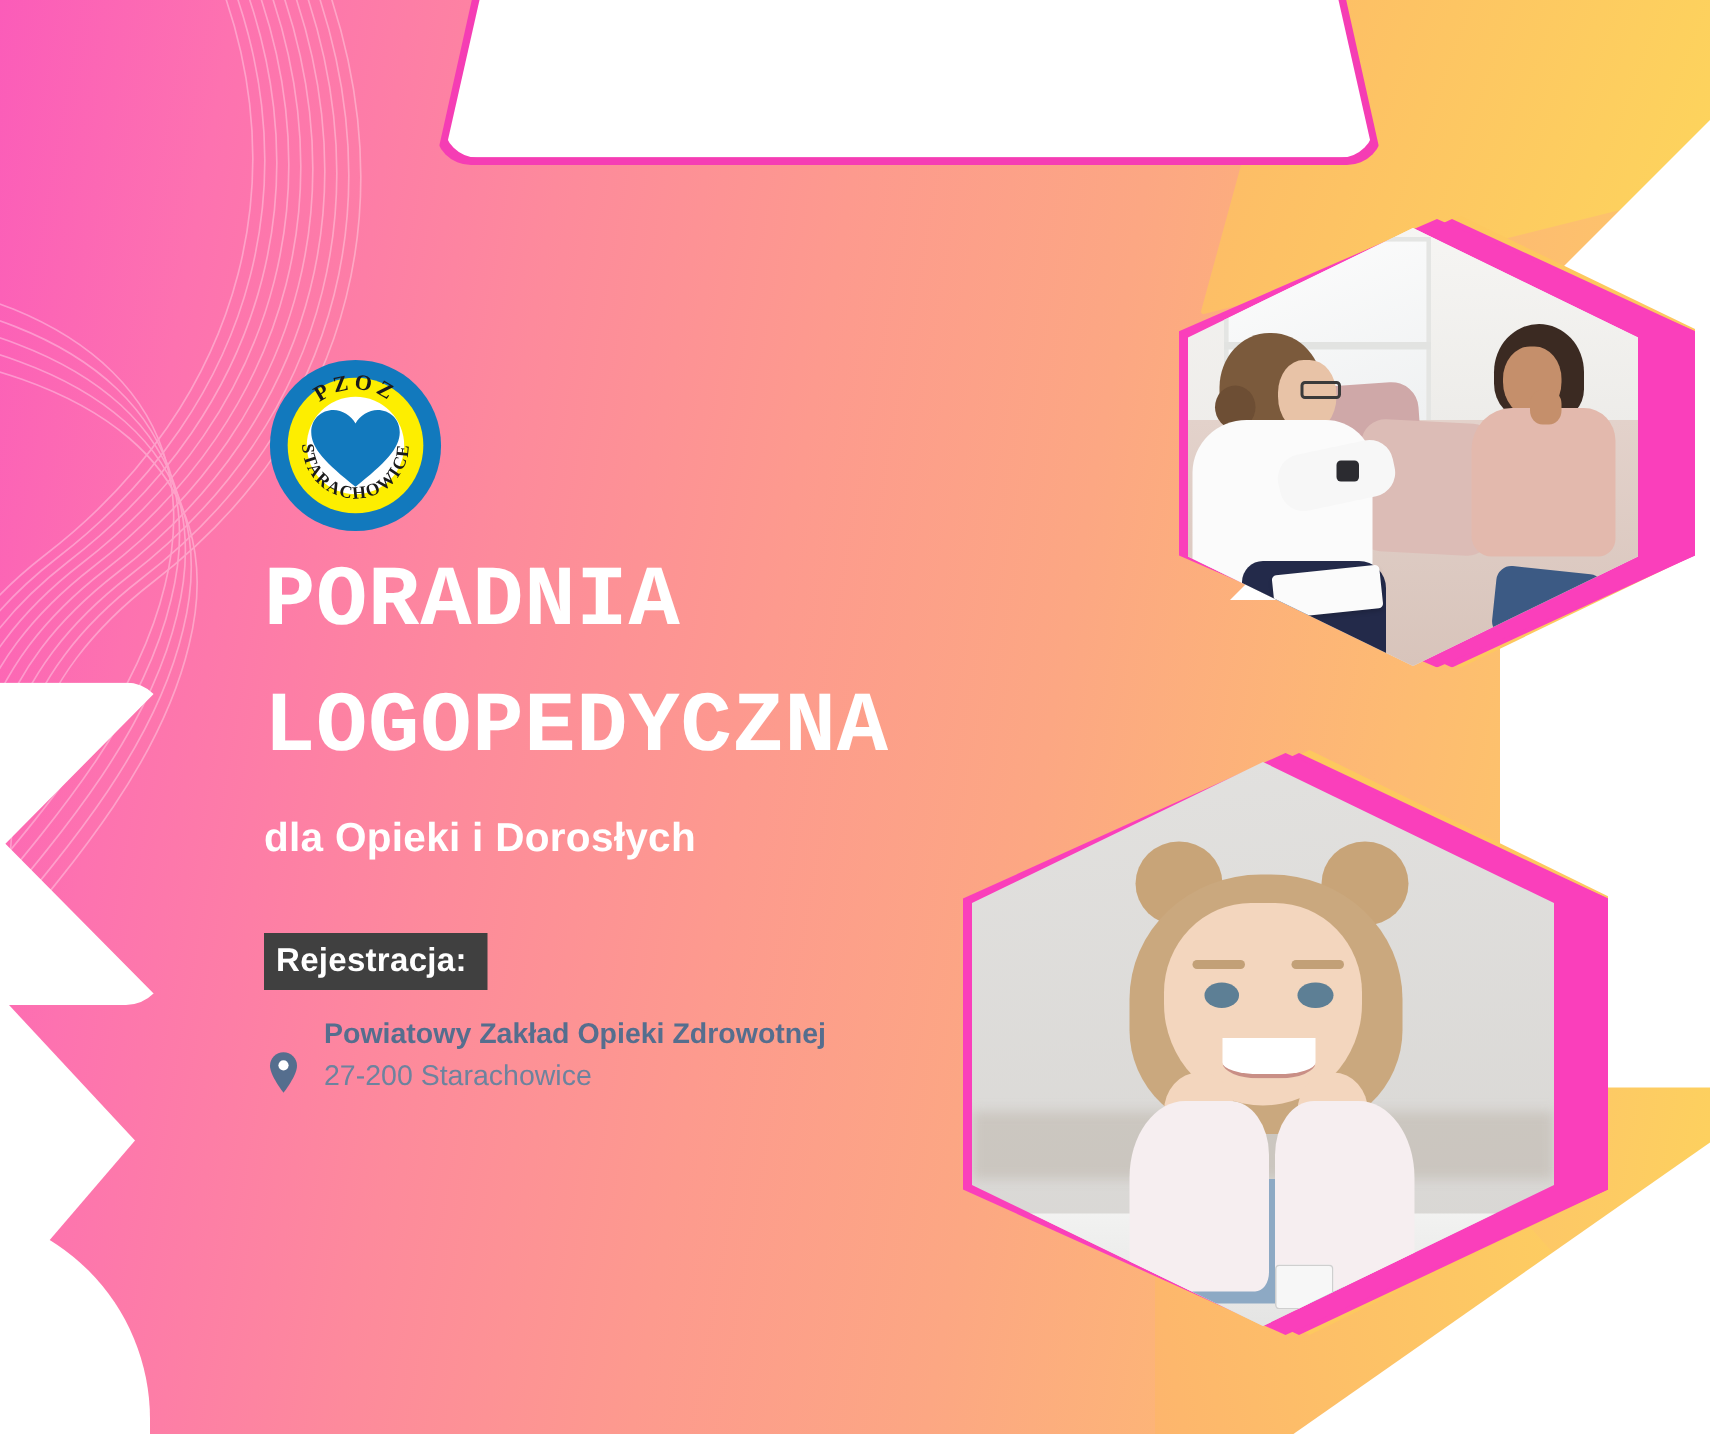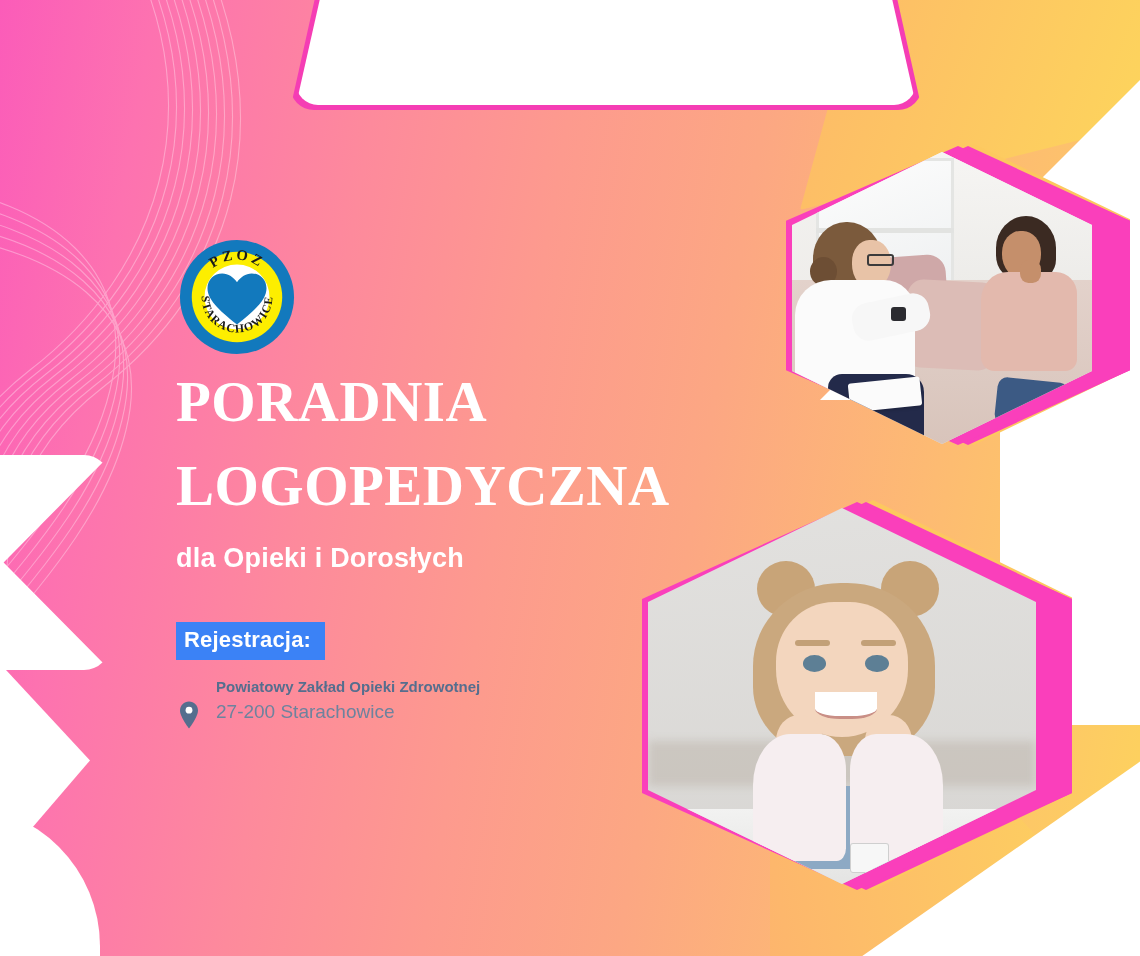--- a/index.html
+++ b/index.html
@@ -198,42 +198,42 @@
 
   
   .logo { position:absolute; left:178px; top:238px; width:118px; height:118px; }
 
   
   .content { position:absolute; left:176px; top:360px; width:620px; }
 
   .title {
     font-size:57px; font-weight:800; color:#ffffff;
     letter-spacing:.5px; line-height:1.48;
-    font-family:Liberation Serif, serif;
+    font-family:Liberation Mono, monospace;
   }
   .subtitle {
     margin-top:14px;
     font-size:27px; font-weight:700; color:#ffffff;
     letter-spacing:.2px;
   }
 
   .reg-badge {
     display:inline-block; margin-top:48px;
-    background:#3b82f6; color:#ffffff;
+    background:#404040; color:#ffffff;
     font-size:22px; font-weight:700;
     padding:5px 14px 7px 8px;
     letter-spacing:.2px;
   }
 
   .contact { margin-top:16px; }
   .crow { display:flex; align-items:flex-start; gap:14px; margin-bottom:16px; }
   .cicon { width:26px; min-width:26px; display:flex; justify-content:center; padding-top:2px; }
   .ctext { color:#556e8e; }
   .phone-text { font-size:21px; font-weight:700; color:#556e8e; letter-spacing:.2px; }
-  .addr-name  { font-size:15px; font-weight:700; color:#556e8e; line-height:1.5; }
+  .addr-name  { font-size:19px; font-weight:700; color:#556e8e; line-height:1.5; }
   .addr-line  { font-size:19px; font-weight:400; color:#6d839e; line-height:1.5; }
   .web-text   { font-size:21px; font-weight:700; color:#556e8e; letter-spacing:.2px; }
 
   .addr-row .cicon { padding-top:24px; }
   .web-row { margin-top:6px; }
 </style>
 </head>
 <body>
 
 <div id="poster">

